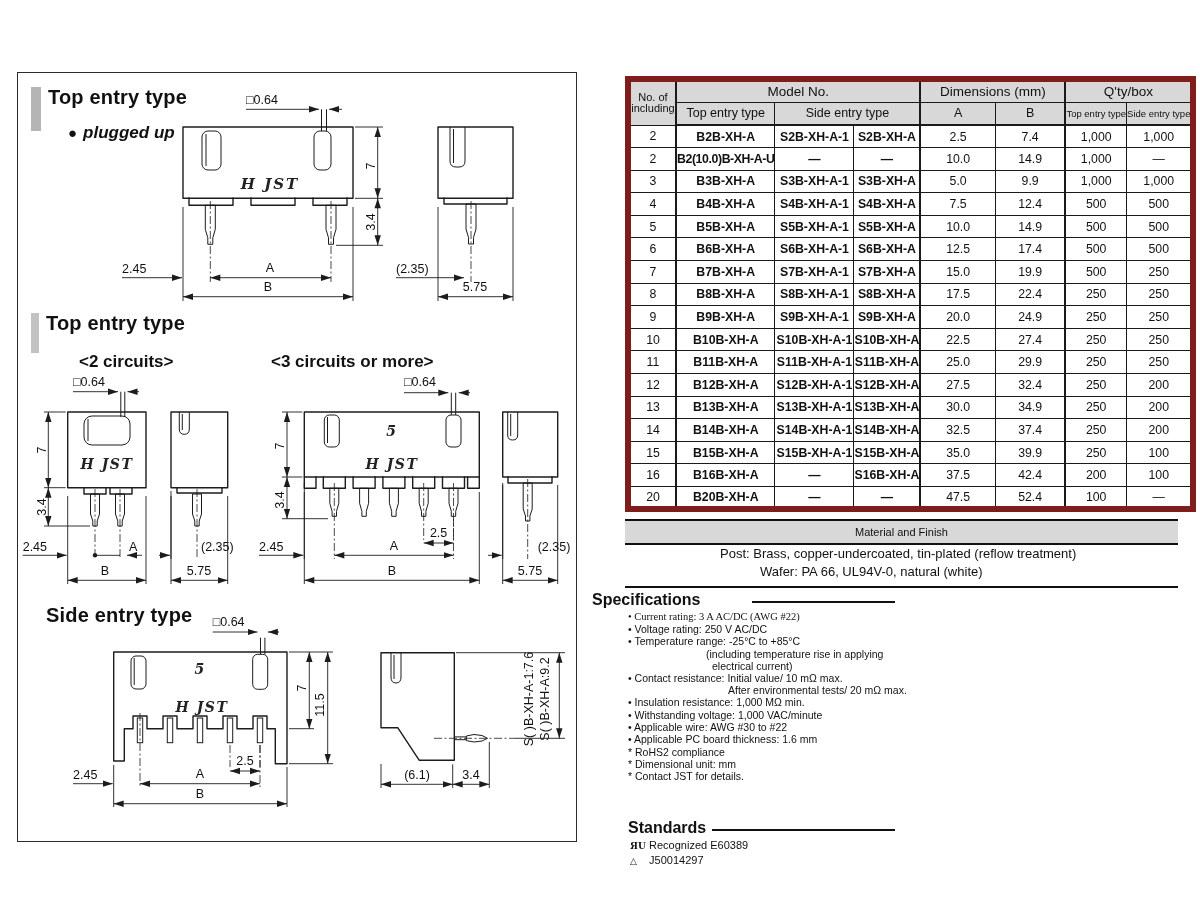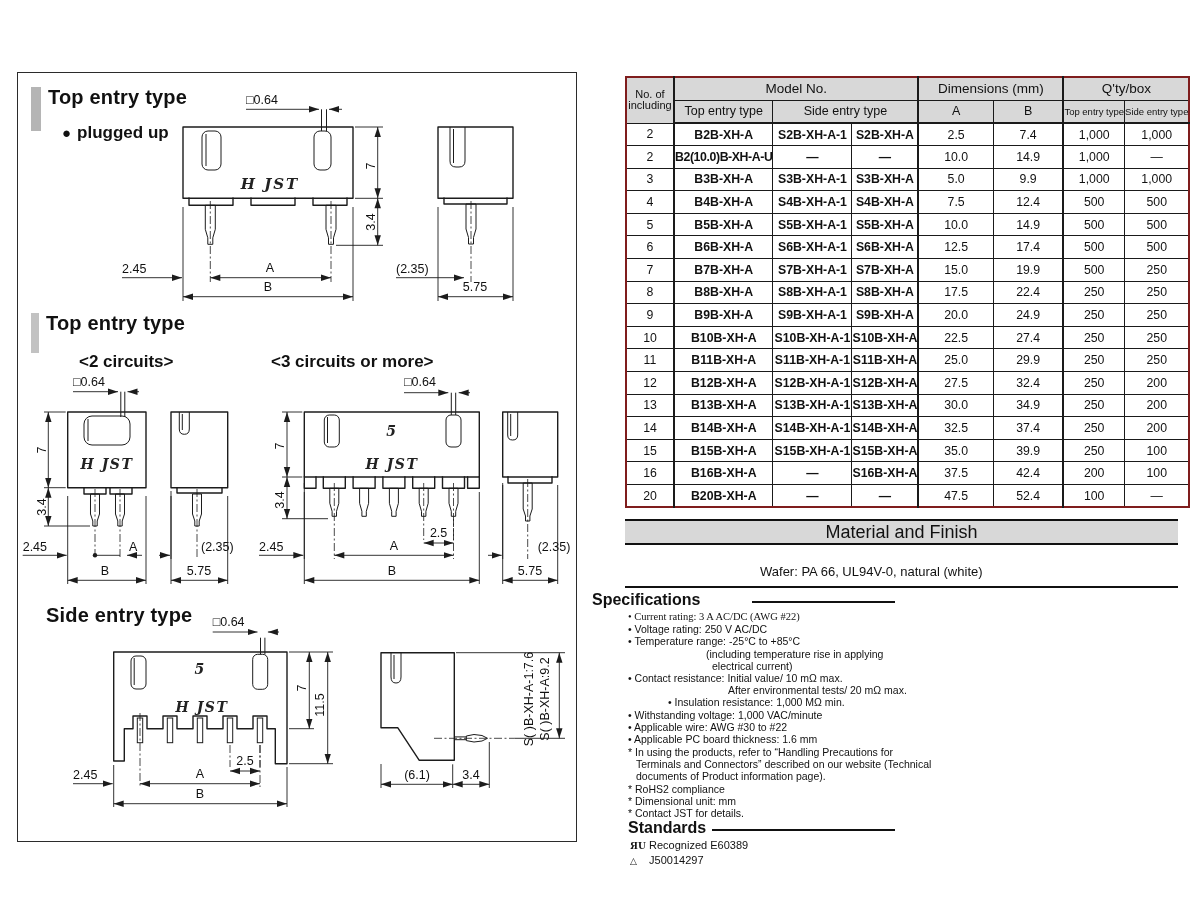--- a/index.html
+++ b/index.html
@@ -16,60 +16,60 @@
   
   .oln{fill:none;stroke:#1c1c1c;stroke-width:1.4;stroke-linejoin:round;stroke-linecap:square;}
   .th{fill:none;stroke:#1c1c1c;stroke-width:1;}
   .dim{fill:none;stroke:#1c1c1c;stroke-width:0.9;}
   .cl{fill:none;stroke:#1c1c1c;stroke-width:0.8;stroke-dasharray:8 2.5 2 2.5;}
   text.dt{font:12.5px "Liberation Sans",sans-serif;fill:#111;}
   text.lg{font:italic 700 15px "DejaVu Serif",serif;fill:#222;letter-spacing:2px;}
   text.lg2{font:italic 700 14px "DejaVu Serif",serif;fill:#222;}
   
   .tblwrap{position:absolute;left:625px;top:76px;}
-  table.pt{border-collapse:collapse;table-layout:fixed;border:2px solid #7f1d1d;}
+  table.pt{border-collapse:collapse;table-layout:fixed;border:6px solid #7f1d1d;}
   .pt th,.pt td{border:1px solid #1a1a1a;text-align:center;vertical-align:middle;padding:0;
                 overflow:hidden;white-space:nowrap;}
   .pt thead th{background:#d8d8d8;font-weight:400;}
   .pt thead tr{height:23px;}
   .pt tbody tr{height:22.6px;}
   .pt tbody td{font-size:12.3px;background:#fff;}
   .h1{font-size:13.5px;}
   .hc{font-size:11px;line-height:11.5px;}
   .h2{font-size:12.5px;}
   .hq{font-size:9.5px;}
   td.model{font-weight:700;font-size:12px;}
   td.sm{font-size:9.5px;letter-spacing:-0.4px;}
   .bl2{border-left-width:2px !important;}
   .pt thead tr.sub th{border-bottom-width:2px;}
   
   .mbar{position:absolute;left:625px;top:519px;width:553px;height:22px;background:#d8d8d8;
         border-top:2px solid #111;border-bottom:2px solid #111;text-align:center;
-        font-size:18px;line-height:22px;}
+        font-size:11px;line-height:22px;}
   .matline{position:absolute;font-size:13px;white-space:nowrap;}
   .hrule{position:absolute;background:#111;}
   .sechead{position:absolute;font-size:16px;font-weight:700;white-space:nowrap;}
   .spec-list{position:absolute;left:628px;top:611px;width:330px;}
   .spec-line{font-size:10.5px;line-height:12.2px;white-space:nowrap;}
   .note-list{position:absolute;left:628px;top:746px;width:312px;}
   .note-line{font-size:10.5px;line-height:12.2px;padding-left:8px;text-indent:-8px;}
   .std-item{position:absolute;font-size:11px;white-space:nowrap;}
   .std-icon{display:inline-block;width:16px;font-size:9px;font-weight:700;font-family:"DejaVu Serif",serif;}
   .footmark{position:absolute;left:88px;top:886px;width:16px;height:9px;background:#111;border-radius:2px;}
 </style>
 </head>
 <body>
 
 <div class="page">
 
   <div class="panel">
 
     <div class="gbar" style="left:13px;top:14px;width:10px;height:44px;"></div>
     <div class="h-main" style="left:30px;top:13px;">Top entry type</div>
-    <div class="bullet-row" style="left:44px;top:50px;">
+    <div class="bullet-row" style="left:50px;top:50px;font-style:italic;">
       <span class="dot">●</span><span>plugged up</span>
     </div>
 
     <div class="gbar" style="left:13px;top:240px;width:8px;height:40px;background:#c2c2c2;"></div>
     <div class="h-main" style="left:28px;top:239px;">Top entry type</div>
     <div class="h-sub" style="left:61px;top:279px;">&lt;2 circuits&gt;</div>
     <div class="h-sub" style="left:253px;top:279px;">&lt;3 circuits or more&gt;</div>
 
     <div class="h-main" style="left:28px;top:531px;">Side entry type</div>
 
@@ -470,40 +470,40 @@
             <td class="bl2">47.5</td>
             <td>52.4</td>
             <td class="bl2">100</td>
             <td>—</td>
           </tr>
         </tbody>
     </table>
   </div>
 
   <div class="mbar">Material and Finish</div>
+  <div class="matline" style="left:720px;top:546px;">Post: Brass, copper-undercoated, tin-plated (reflow treatment)</div>
   <div class="matline" style="left:720px;top:564px;margin-left:40px;">Wafer: PA 66, UL94V-0, natural (white)</div>
   <div class="hrule" style="left:625px;top:586px;width:553px;height:2px;"></div>
 
   <div class="sechead" style="left:592px;top:591px;">Specifications</div>
   <div class="hrule" style="left:752px;top:601px;width:143px;height:2px;"></div>
   <div class="spec-list">
       <div class="spec-line" style="padding-left: 0px; font-family: Liberation Serif, serif;">• Current rating: 3 A AC/DC (AWG #22)</div>
       <div class="spec-line" style="padding-left: 0px;">• Voltage rating: 250 V AC/DC</div>
       <div class="spec-line" style="padding-left: 0px;">• Temperature range: -25°C to +85°C</div>
       <div class="spec-line" style="padding-left: 78px;">(including temperature rise in applying</div>
       <div class="spec-line" style="padding-left: 84px;">electrical current)</div>
       <div class="spec-line" style="padding-left: 0px;">• Contact resistance: Initial value/ 10 mΩ max.</div>
       <div class="spec-line" style="padding-left: 100px;">After environmental tests/ 20 mΩ max.</div>
-      <div class="spec-line" style="padding-left: 0px; margin-left: 40px;">• Insulation resistance: 1,000 MΩ min.</div>
+      <div class="spec-line" style="padding-left: 0px;">• Insulation resistance: 1,000 MΩ min.</div>
       <div class="spec-line" style="padding-left: 0px;">• Withstanding voltage: 1,000 VAC/minute</div>
       <div class="spec-line" style="padding-left: 0px;">• Applicable wire: AWG #30 to #22</div>
       <div class="spec-line" style="padding-left: 0px;">• Applicable PC board thickness: 1.6 mm</div>
     </div>
   <div class="note-list">
-      <div class="note-line">* In using the products, refer to “Handling Precautions for Terminals and Connectors” described on our website (Technical documents of Product information page).</div>
       <div class="note-line">* RoHS2 compliance</div>
       <div class="note-line">* Dimensional unit: mm</div>
       <div class="note-line">* Contact JST for details.</div>
     </div>
 
   <div class="sechead" style="left:628px;top:819px;">Standards</div>
   <div class="hrule" style="left:712px;top:829px;width:183px;height:2px;"></div>
   <div class="std-item" style="left:630px;top:839px;">
     <span class="std-icon">ЯU</span>
     <span>Recognized E60389</span>

